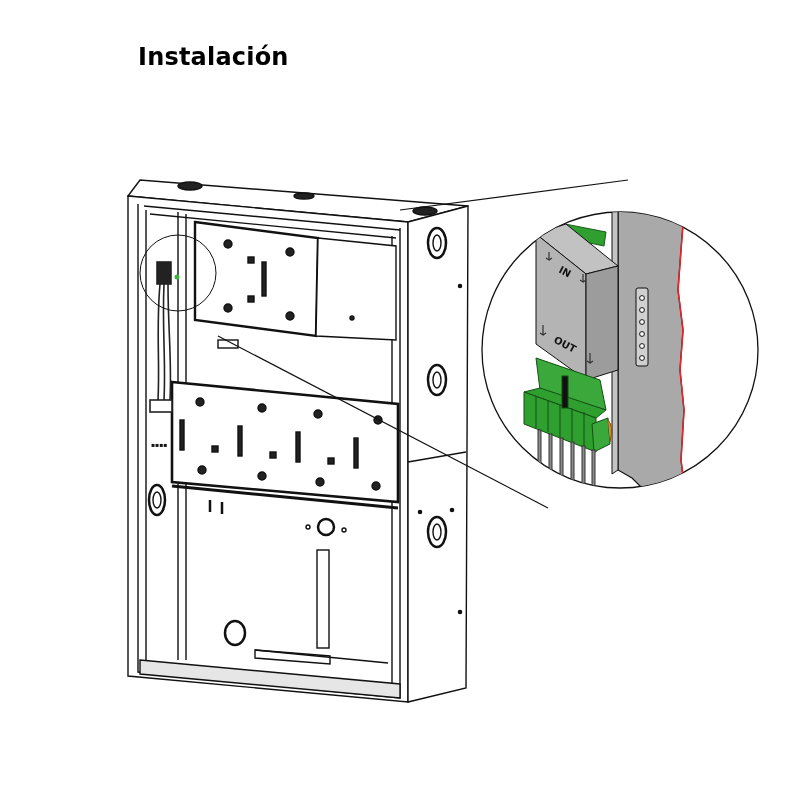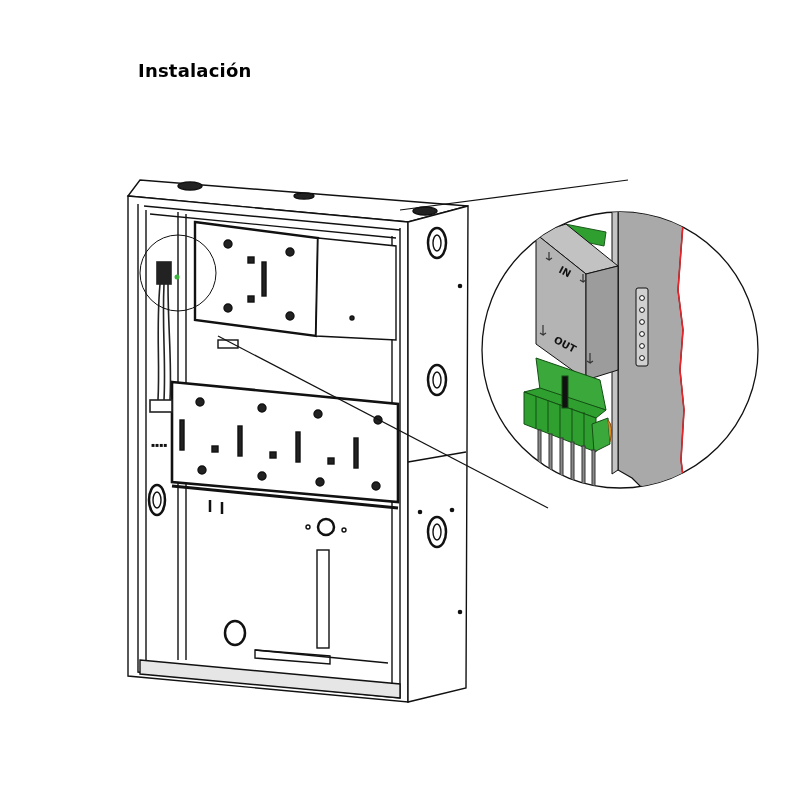--- a/index.html
+++ b/index.html
@@ -1,17 +1,17 @@
 <!DOCTYPE html>
 <html><head>
 <meta charset="utf-8">
 <style>
   html, body { margin:0; padding:0; background:#ffffff; }
   body { width:800px; height:800px; position:relative; overflow:hidden; font-family:"Liberation Sans", sans-serif; }
-  .title { position:absolute; left:138px; top:60px; font-size:18px; font-weight:bold; color:#000; letter-spacing:0.2px; font-family:"DejaVu Sans", sans-serif; }
+  .title { position:absolute; left:138px; top:43px; font-size:24px; font-weight:bold; color:#000; letter-spacing:0.2px; font-family:"DejaVu Sans", sans-serif; }
   svg { position:absolute; left:0; top:0; }
   .lbl { font-family:"DejaVu Sans", sans-serif; font-weight:bold; fill:#111; }
 </style>
 </head>
 <body>
 
 <div class="title">Instalación</div>
 
 <svg width="800" height="800" viewBox="0 0 800 800">
   <defs>

